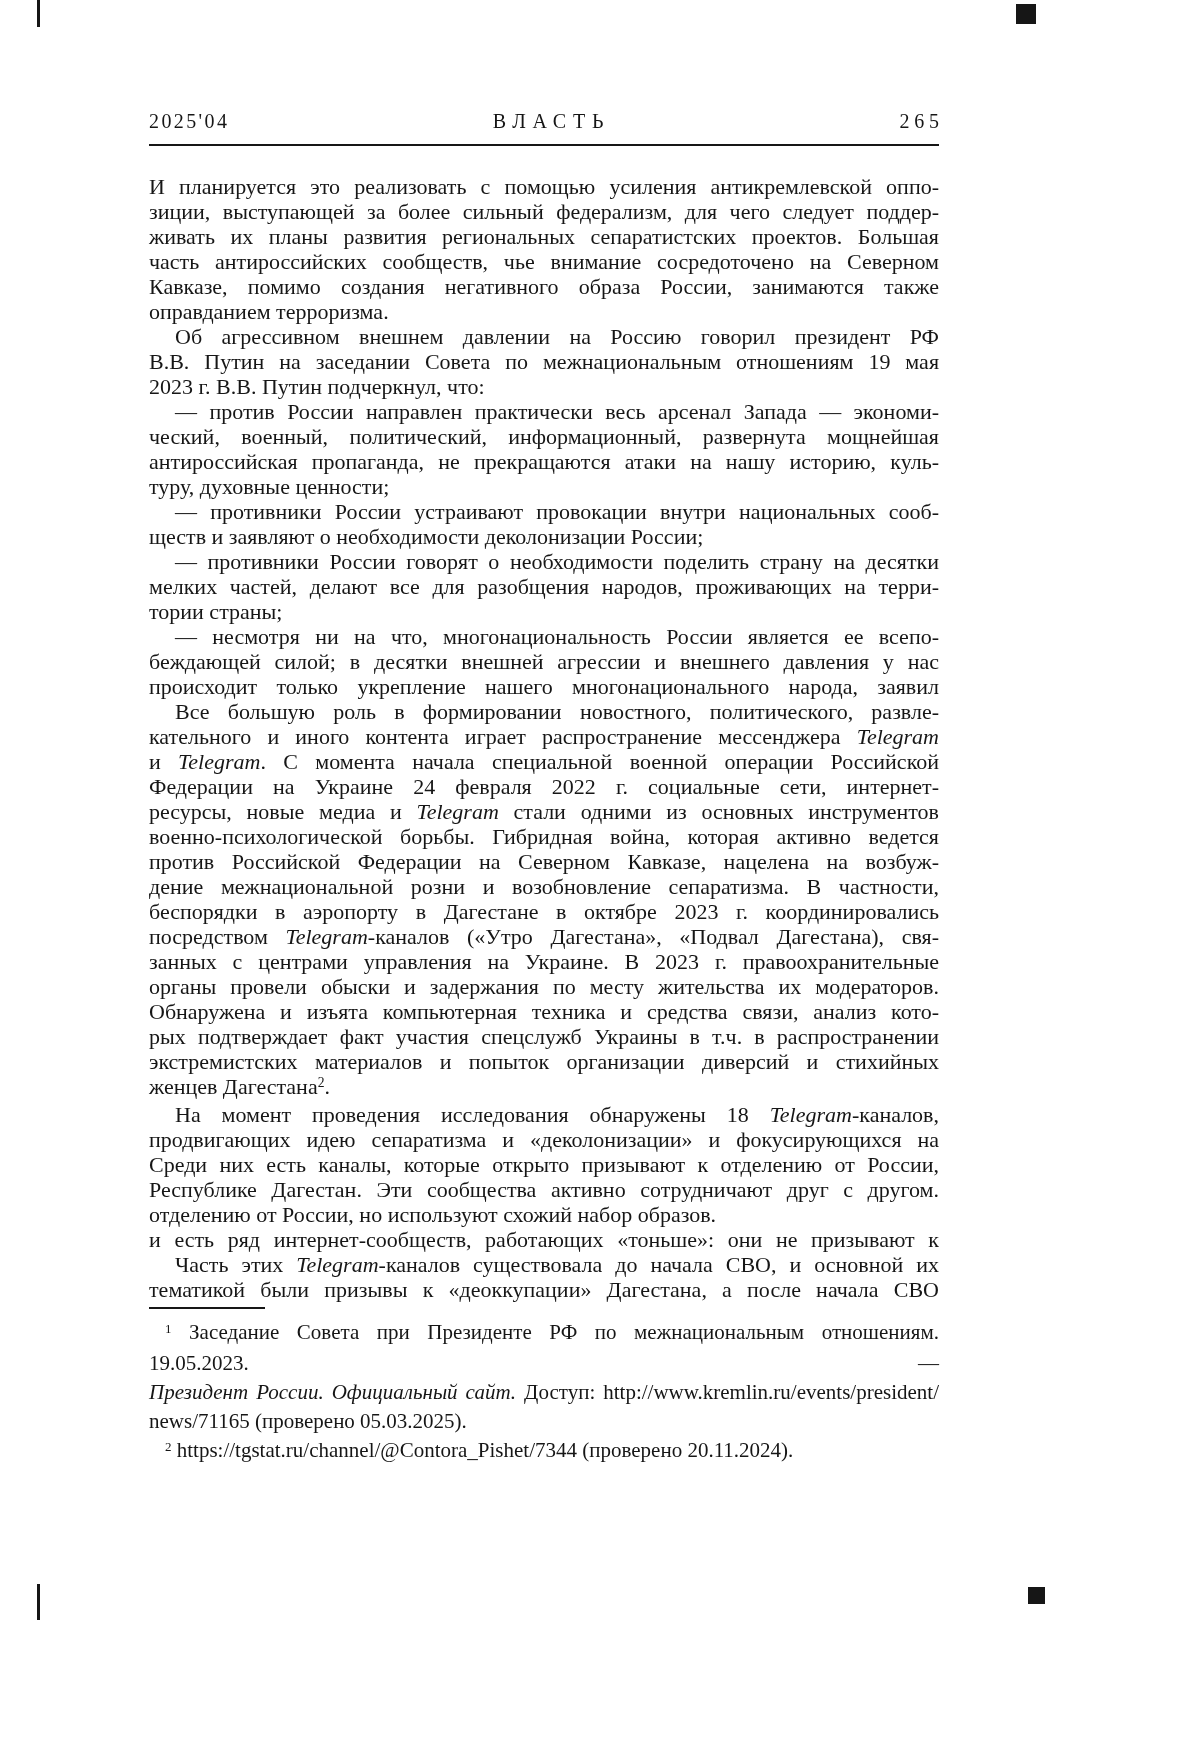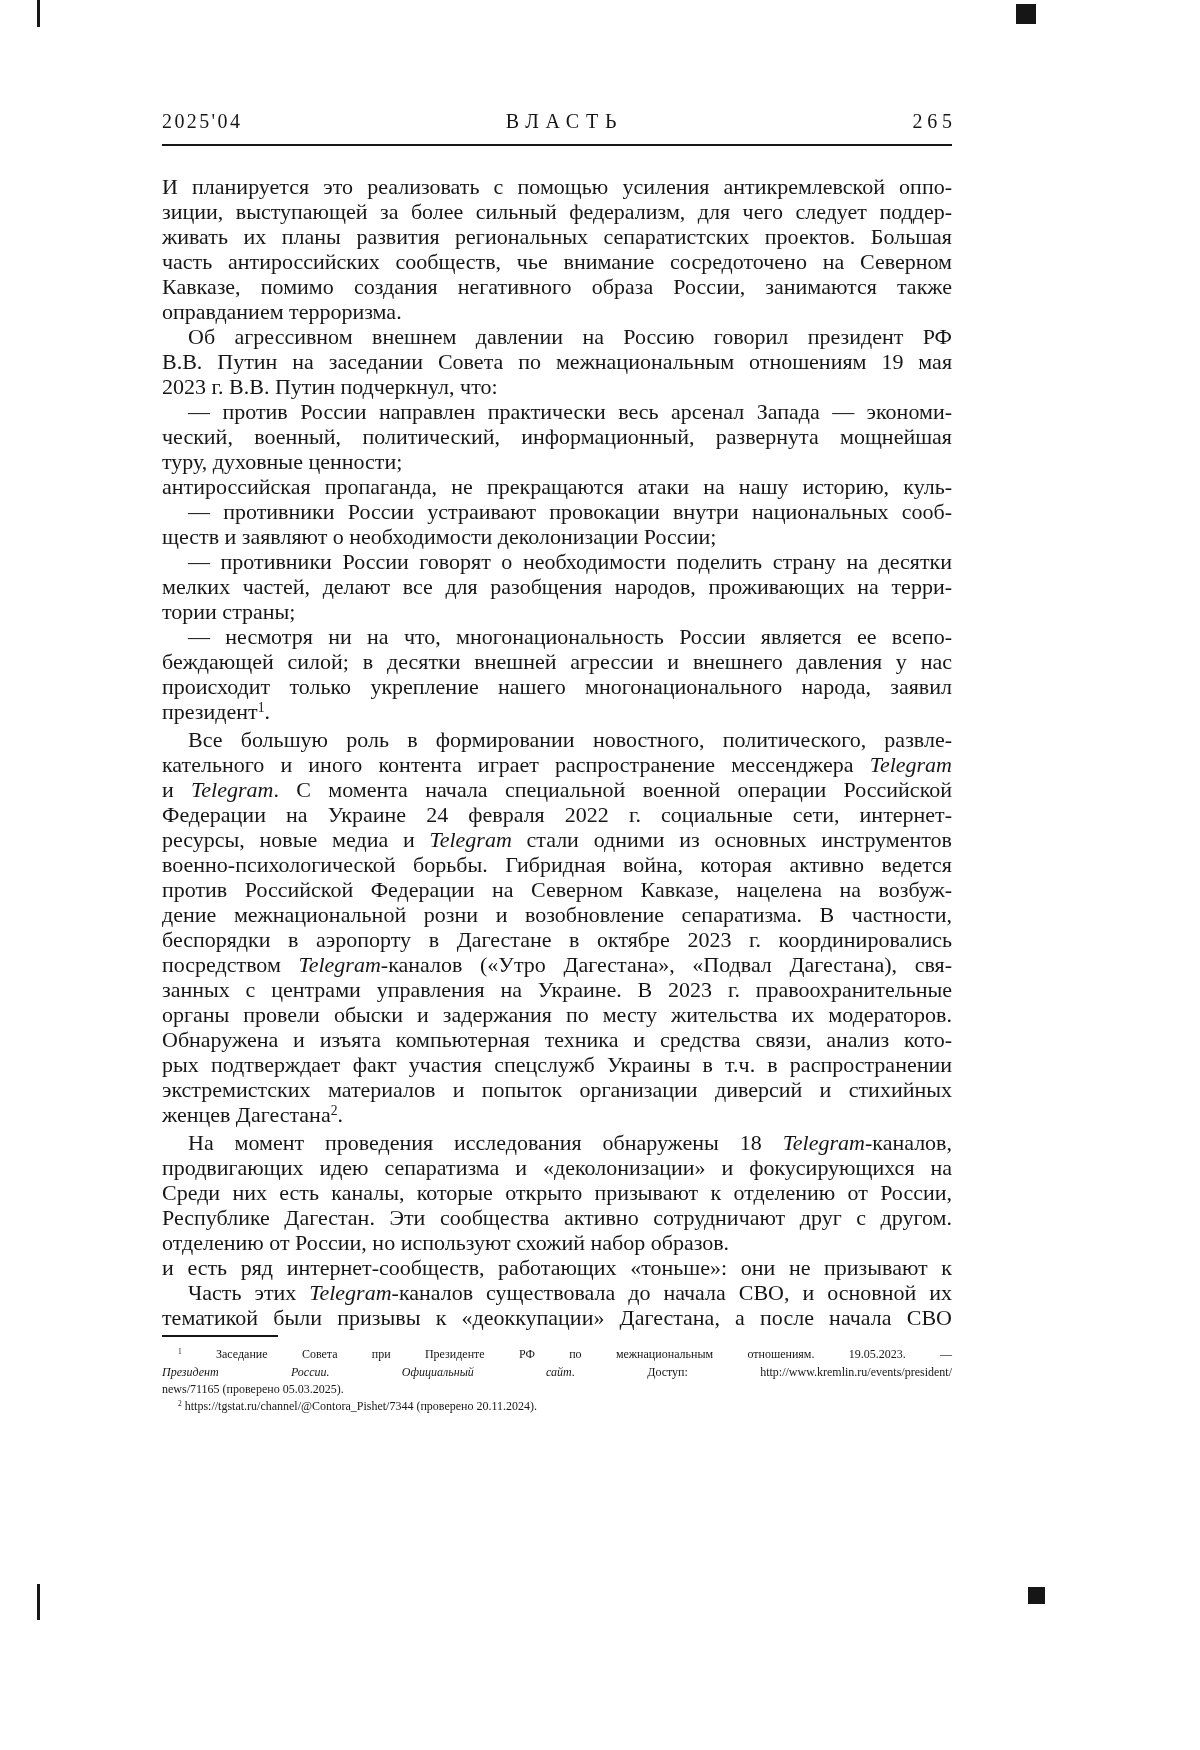--- a/index.html
+++ b/index.html
@@ -13,21 +13,21 @@
     font-family: "Liberation Serif", "DejaVu Serif", serif;
     overflow: hidden;
   }
   
   .mark { position: absolute; background: var(--ink, #161616); }
   .mark-tl { left: 37px; top: 0; width: 3px; height: 27px; }
   .mark-tr { left: 1016px; top: 4px; width: 20px; height: 20px; }
   .mark-bl { left: 37px; top: 1584px; width: 3px; height: 36px; }
   .mark-br { left: 1028px; top: 1587px; width: 17px; height: 17px; }
 
-  .content { position: absolute; left: 162px; top: 110px; width: 790px; }
+  .content { position: absolute; left: 149px; top: 110px; width: 790px; }
 
   .running-header {
     display: grid;
     grid-template-columns: 1fr auto 1fr;
     align-items: baseline;
     font-size: 20px;
   }
   .issue   { justify-self: start; letter-spacing: 0.12em; }
   .journal { justify-self: center; letter-spacing: 0.34em; margin-left: 15px; }
   .pagenum { justify-self: end; letter-spacing: 0.24em; margin-right: -0.24em; }
@@ -38,21 +38,21 @@
     text-align: justify;
     text-align-last: justify;
     text-justify: inter-word;
   }
   .line.lastline { text-align-last: left; }
   .body-text .line.indent { text-indent: 26px; }
   .i { font-style: italic; }
   .sup { font-size: 0.62em; position: relative; top: -0.5em; }
 
   .fn-rule { width: 116px; border-top: 2px solid var(--ink, #161616); margin: 5px 0 9px 0; }
-  .footnotes { font-size: 12px; line-height: 17px; }
+  .footnotes { font-size: 21px; line-height: 29px; }
   .footnotes .line.indent { text-indent: 16px; }
 </style>
 </head>
 <body>
 
 <div class="page">
 
   <div class="mark mark-tl"></div>
   <div class="mark mark-tr"></div>
   <div class="mark mark-bl"></div>
@@ -77,37 +77,36 @@
           <div class="line lastline"><span>оправданием терроризма.</span></div>
         </div>
         <div>
           <div class="line indent"><span>Об агрессивном внешнем давлении на Россию говорил президент РФ</span></div>
           <div class="line"><span>В.В. Путин на заседании Совета по межнациональным отношениям 19 мая</span></div>
           <div class="line lastline"><span>2023 г. В.В. Путин подчеркнул, что:</span></div>
         </div>
         <div>
           <div class="line indent"><span>— против России направлен практически весь арсенал Запада — экономи-</span></div>
           <div class="line"><span>ческий, военный, политический, информационный, развернута мощнейшая</span></div>
+          <div class="line"><span>антироссийская пропаганда, не прекращаются атаки на нашу историю, куль-</span></div>
           <div class="line lastline"><span>туру, духовные ценности;</span></div>
-          <div class="line"><span>антироссийская пропаганда, не прекращаются атаки на нашу историю, куль-</span></div>
         </div>
         <div>
           <div class="line indent"><span>— противники России устраивают провокации внутри национальных сооб-</span></div>
           <div class="line lastline"><span>ществ и заявляют о необходимости деколонизации России;</span></div>
         </div>
         <div>
           <div class="line indent"><span>— противники России говорят о необходимости поделить страну на десятки</span></div>
           <div class="line"><span>мелких частей, делают все для разобщения народов, проживающих на терри-</span></div>
           <div class="line lastline"><span>тории страны;</span></div>
         </div>
         <div>
           <div class="line indent"><span>— несмотря ни на что, многонациональность России является ее всепо-</span></div>
           <div class="line"><span>беждающей силой; в десятки внешней агрессии и внешнего давления у нас</span></div>
           <div class="line"><span>происходит только укрепление нашего многонационального народа, заявил</span></div>
-          <div class="line lastline"><span>президент</span><span class="sup">1</span><span>.</span></div>
         </div>
         <div>
           <div class="line indent"><span>Все большую роль в формировании новостного, политического, развле-</span></div>
           <div class="line"><span>кательного и иного контента играет распространение мессенджера </span><span class="i">Telegram</span></div>
           <div class="line"><span>и </span><span class="i">Telegram</span><span>. С момента начала специальной военной операции Российской</span></div>
           <div class="line"><span>Федерации на Украине 24 февраля 2022 г. социальные сети, интернет-</span></div>
           <div class="line"><span>ресурсы, новые медиа и </span><span class="i">Telegram</span><span> стали одними из основных инструментов</span></div>
           <div class="line"><span>военно-психологической борьбы. Гибридная война, которая активно ведется</span></div>
           <div class="line"><span>против Российской Федерации на Северном Кавказе, нацелена на возбуж-</span></div>
           <div class="line"><span>дение межнациональной розни и возобновление сепаратизма. В частности,</span></div>

